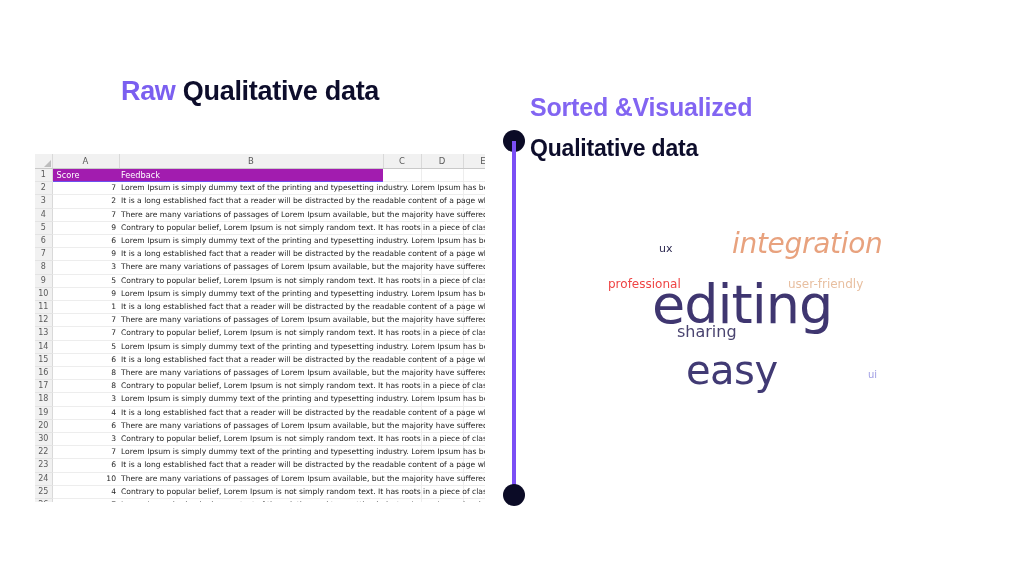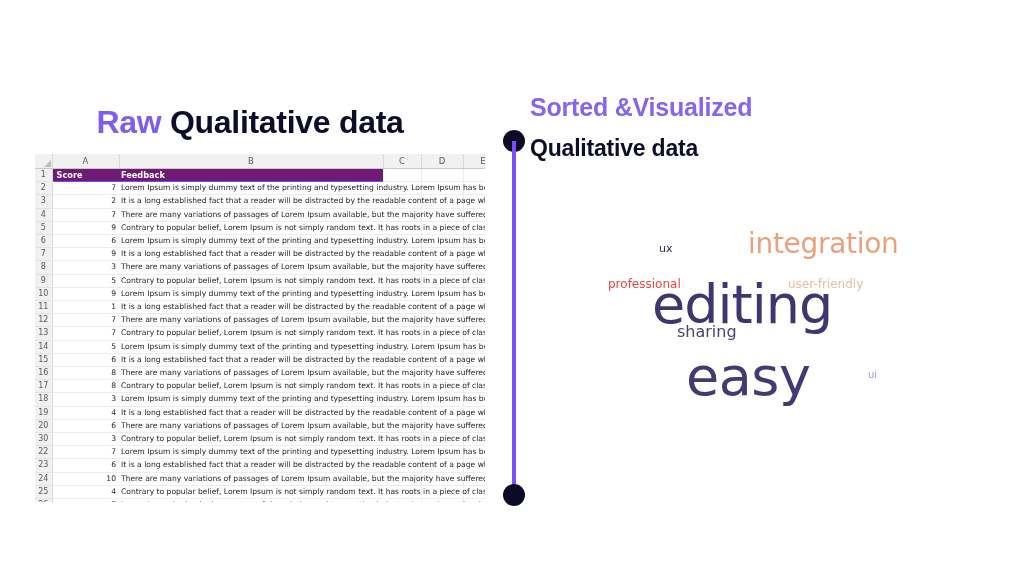--- a/index.html
+++ b/index.html
@@ -12,24 +12,24 @@
     background: #ffffff;
     font-family: "Liberation Sans", sans-serif;
     overflow: hidden;
     position: relative;
   }
 
   
   .left-title {
     position: absolute;
     left: 0;
-    top: 104px;
+    top: 76px;
     width: 500px;
     text-align: center;
-    font-size: 32px;
+    font-size: 27px;
     font-weight: bold;
     letter-spacing: -0.3px;
     color: #0d0d2b;
     white-space: nowrap;
   }
   .left-title .accent { color: #7b5ff0; }
 
   .right-title {
     position: absolute;
     left: 530px;
@@ -174,23 +174,23 @@
     text-align: right;
   }
   .sheet-table td.empty {
     border-bottom: 1px solid #ededed;
     border-right: 1px solid #ededed;
     height: 12.2px;
     padding: 0;
   }
 
   .sheet-table tr.headrow td.cell {
-    background: #701a75;
+    background: #a21caf;
     color: #ffffff;
-    font-weight: bold;
+    font-weight: normal;
     font-size: 8.2px;
     border-bottom: 1px solid #6c4ff0;
   }
   .sheet-table tr.headrow td.cell.num {
     text-align: left;
     padding-left: 4px;
   }
   .sheet-table tr.headrow td.empty {
     background: #ffffff;
   }
@@ -211,21 +211,21 @@
     height: 230px;
   }
   .cloud .w {
     position: absolute;
     white-space: nowrap;
     font-family: "DejaVu Sans", sans-serif;
     line-height: 1;
   }
   .w-editing   { left: 92px;  top: 68px;  font-size: 54px; color: #3f3670; letter-spacing: -1px; }
   .w-easy      { left: 126px; top: 140px; font-size: 48px; color: #413a74; letter-spacing: -0.5px; }
-  .w-integration { left: 188px; top: 20px; font-size: 28px; color: #e8a27e; letter-spacing: -0.3px; }
+  .w-integration { left: 172px; top: 20px; font-size: 28px; color: #e8a27e; letter-spacing: -0.3px; font-style: italic; }
   .w-userfriendly { left: 228px; top: 56px; font-size: 12px; color: #e8bfa0; }
   .w-professional { left: 48px;  top: 68px;  font-size: 12px; color: #8f8de0; }
   .w-sharing   { left: 117px; top: 114px; font-size: 12px; color: #4a4470; }
   .w-ux        { left: 99px;  top: 33px;  font-size: 11px; color: #2f2b52; }
   .w-ui        { left: 308px; top: 160px; font-size: 10px; color: #a09ee4; }
 </style>
 </head>
 <body>
 
 <div class="left-title">
@@ -528,20 +528,20 @@
             <td class="empty"></td>
             <td class="empty"></td>
           </tr>
         </tbody>
     </table>
   </div>
 </div>
 
 <div class="cloud">
   <span class="w w-editing" style="font-size: 54px; color: rgb(63, 54, 112);">editing</span>
-  <span class="w w-easy" style="font-size: 54px; color: rgb(65, 58, 116);">easy</span>
+  <span class="w w-easy" style="font-size: 40px; color: rgb(65, 58, 116);">easy</span>
   <span class="w w-integration" style="font-size: 28px; color: rgb(232, 162, 126);">integration</span>
   <span class="w w-userfriendly" style="font-size: 12px; color: rgb(232, 191, 160); margin-top: 12px;">user-friendly</span>
   <span class="w w-professional" style="font-size: 12px; color: #ef4444;">professional</span>
   <span class="w w-sharing" style="font-size: 16px; color: rgb(74, 68, 112);">sharing</span>
   <span class="w w-ux" style="font-size: 11px; color: rgb(47, 43, 82);">ux</span>
   <span class="w w-ui" style="font-size: 10px; color: rgb(160, 158, 228);">ui</span>
 </div>
 
 </body></html>

